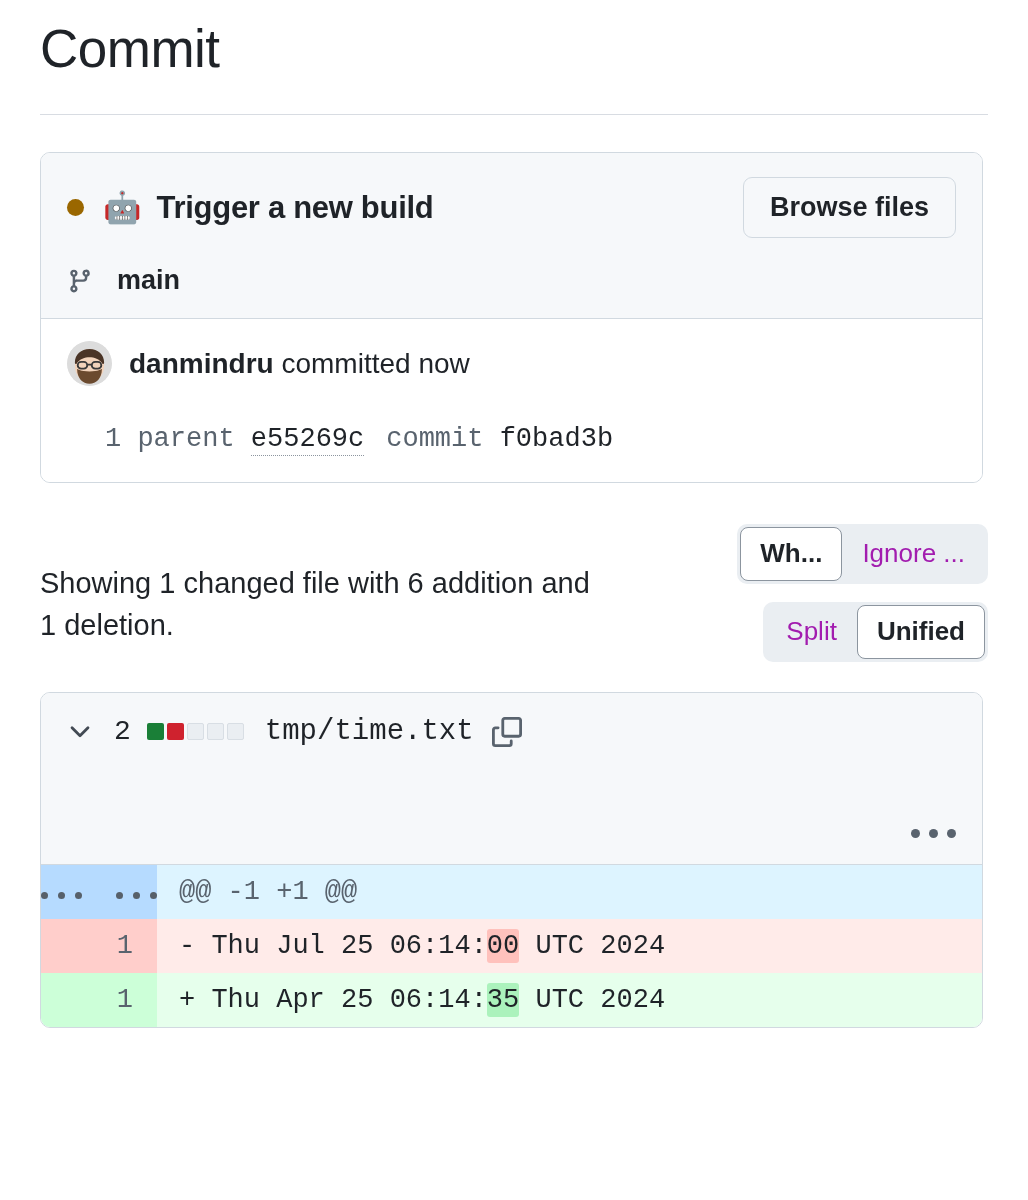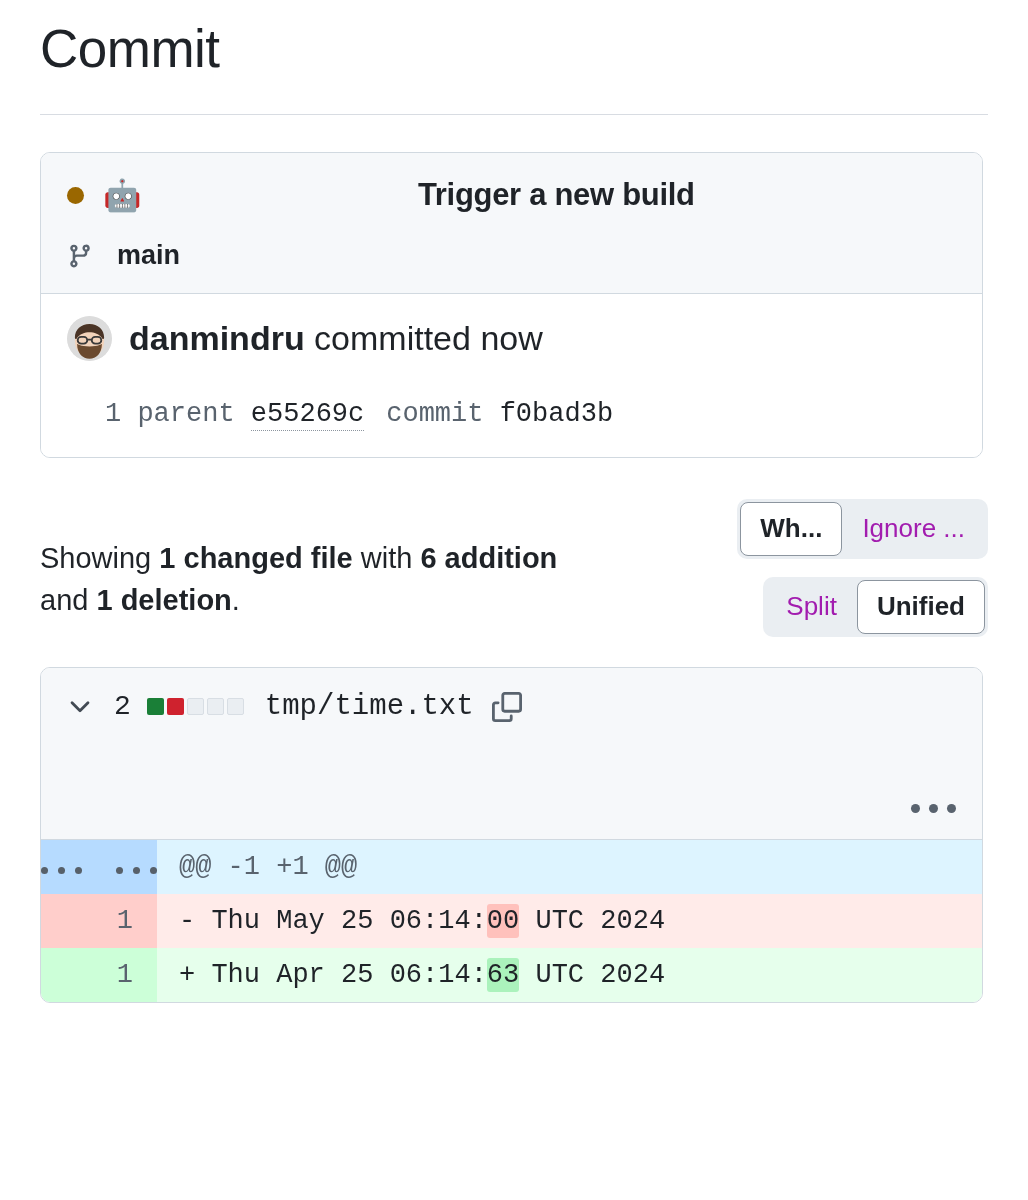--- a/index.html
+++ b/index.html
@@ -69,21 +69,20 @@
     flex: 0 0 auto;
     margin-right: 15px;
   }
   .commit-title {
     font-size: 31px;
     font-weight: 700;
     letter-spacing: -0.3px;
     color: #1f2328;
     flex: 1 1 auto;
     white-space: nowrap;
-    text-align: center;
   }
   .browse-btn {
     flex: 0 0 auto;
     border: 1px solid #d1d9e0;
     border-radius: 9px;
     background: #f6f8fa;
     color: #1f2328;
     font-size: 27px;
     font-weight: 600;
     padding: 14px 26px;
@@ -114,21 +113,21 @@
     gap: 17px;
   }
   .avatar {
     width: 45px; height: 45px;
     border-radius: 50%;
     flex: 0 0 auto;
     display: block;
     background: #e6e6e6;
   }
   .author-text {
-    font-size: 34px;
+    font-size: 28px;
     color: #1f2328;
     white-space: nowrap;
   }
   .author-text b { font-weight: 700; }
 
   .hash-row {
     margin-top: 38px;
     font-family: "Liberation Mono", monospace;
     font-size: 27px;
     color: #59636e;
@@ -152,21 +151,21 @@
     width: 948px;
     min-height: 130px;
   }
   .showing-text {
     font-size: 29px;
     line-height: 1.45;
     color: #1f2328;
     width: 560px;
     padding-top: 38px;
   }
-  .showing-text b { font-weight: 700; }
+  .showing-text b { font-weight: 400; }
 
   .toggles {
     position: absolute;
     right: 0;
     top: 0;
     display: flex;
     flex-direction: column;
     align-items: flex-end;
     gap: 18px;
   }
@@ -313,20 +312,21 @@
   <h1 class="page-title">Commit</h1>
   <div class="title-rule"></div>
 
   <div class="commit-card">
 
     <div class="commit-top">
       <div class="commit-title-row">
         <span class="status-dot"></span>
         <span class="robot-emoji">🤖</span>
         <span class="commit-title">Trigger a new build</span>
+        <button class="browse-btn">Browse files</button>
       </div>
 
       <div class="branch-row">
         <span>
           <svg class="branch-icon" viewBox="0 0 16 16" fill="#59636e" aria-hidden="true">
             <path d="M9.5 3.25a2.25 2.25 0 1 1 3 2.122V6A2.5 2.5 0 0 1 10 8.5H6a1 1 0 0 0-1 1v1.128a2.251 2.251 0 1 1-1.5 0V5.372a2.25 2.25 0 1 1 1.5 0v1.836A2.493 2.493 0 0 1 6 7h4a1 1 0 0 0 1-1v-.628A2.25 2.25 0 0 1 9.5 3.25Zm-6 0a.75.75 0 1 0 1.5 0 .75.75 0 0 0-1.5 0Zm8.25-.75a.75.75 0 1 0 0 1.5.75.75 0 0 0 0-1.5ZM4.25 12a.75.75 0 1 0 0 1.5.75.75 0 0 0 0-1.5Z"></path>
           </svg>
         </span>
         <span class="branch-name">main</span>
       </div>
@@ -422,24 +422,24 @@
                   <i></i>
                   <i></i>
                 </span>
             </span>
           </td>
           <td class="content-cell">@@ -1 +1 @@</td>
         </tr>
 
         <tr class="del">
           <td class="gutter">1</td>
-          <td class="content-cell"><span>- Thu May 25 06:14:</span><span class="wd-del">00</span><span> UTC 2024</span></td>
+          <td class="content-cell"><span>- Thu Jul 25 06:14:</span><span class="wd-del">00</span><span> UTC 2024</span></td>
         </tr>
 
         <tr class="add">
           <td class="gutter">1</td>
-          <td class="content-cell"><span>+ Thu Apr 25 06:14:</span><span class="wd-add">63</span><span> UTC 2024</span></td>
+          <td class="content-cell"><span>+ Thu Apr 25 06:14:</span><span class="wd-add">35</span><span> UTC 2024</span></td>
         </tr>
       </tbody>
     </table>
   </div>
 
 </div>
 
 </body></html>

